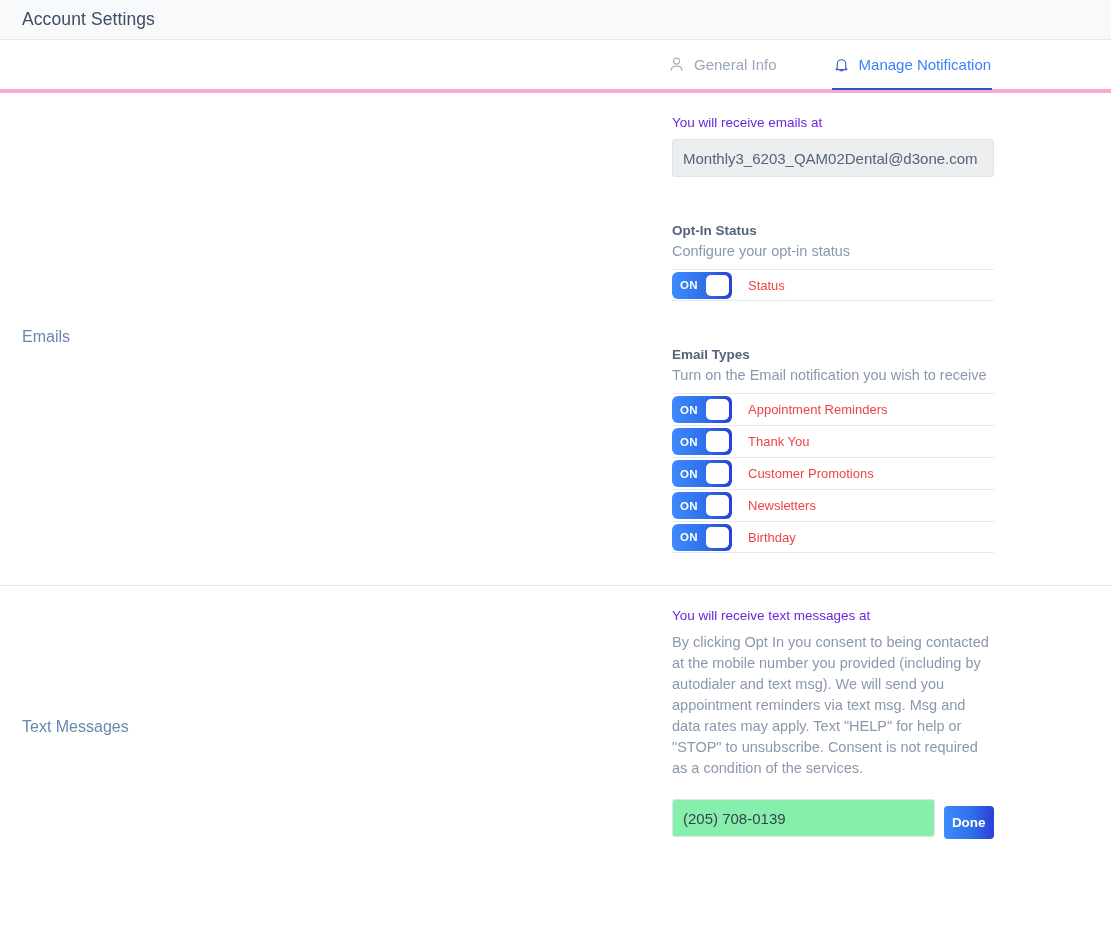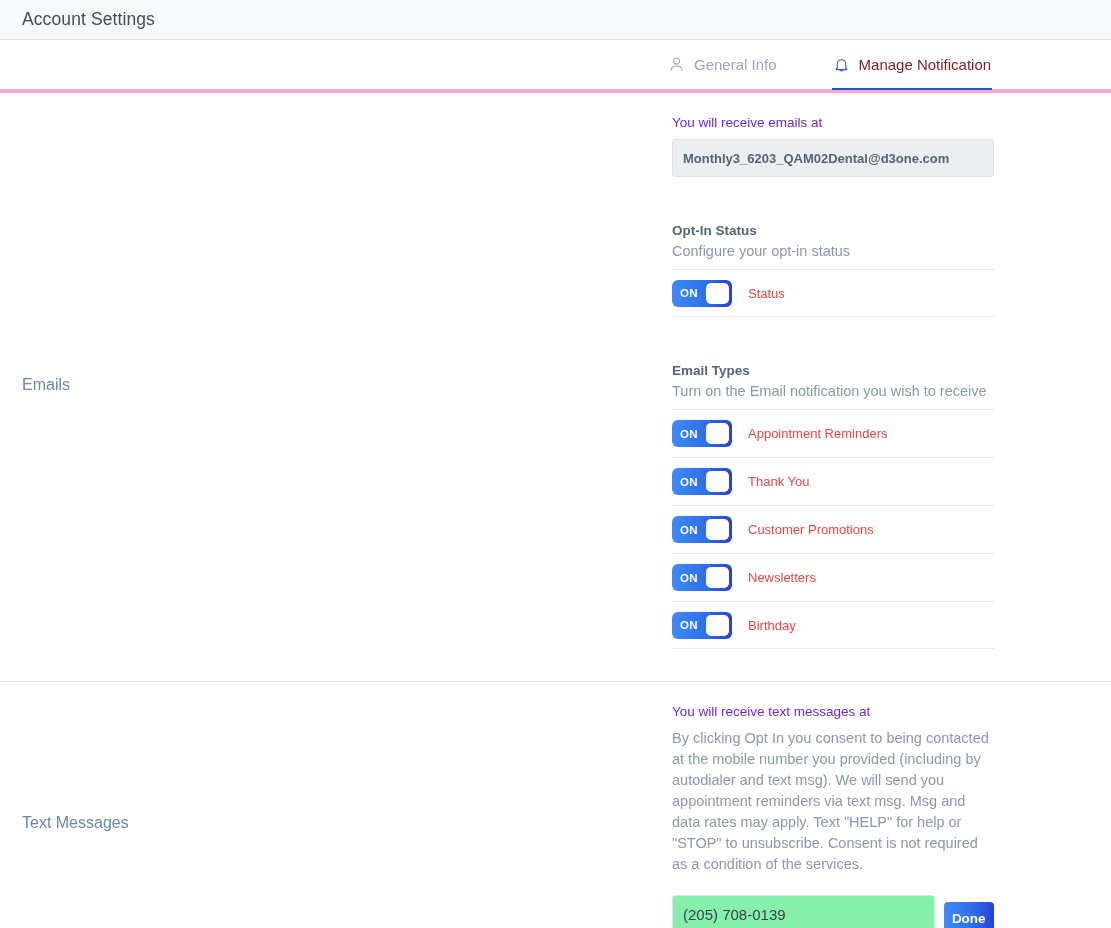--- a/index.html
+++ b/index.html
@@ -46,21 +46,21 @@
     gap: 9px;
     height: 100%;
     padding: 0 0 0 0;
     cursor: pointer;
     position: relative;
     font-size: 15px;
   }
   .tab + .tab { margin-left: 56px; }
   .tab-label { font-size: 15px; }
   .tab-inactive .tab-label { color: #9aa7b8; }
-  .tab-active  .tab-label { color: #7f1d1d; }
+  .tab-active  .tab-label { color: #3b82f6; }
   .tab-active::after {
     content: "";
     position: absolute;
     left: -1px; right: -1px; bottom: -1px;
     height: 2px;
     background: #2a51c5;
   }
   .tab-icon { display: flex; align-items: center; }
 
   
@@ -91,45 +91,44 @@
     margin-bottom: 9px;
   }
   .readonly-input {
     height: 38px;
     background: #eceef0;
     border: 1px solid #e0e3e7;
     border-radius: 3px;
     display: flex;
     align-items: center;
     padding: 0 10px;
-    font-size: 13px;
+    font-size: 15px;
     color: #55637a;
     white-space: nowrap;
     overflow: hidden;
-    font-weight: bold;
   }
 
   .group { margin-top: 46px; }
   .group-title {
     font-size: 13.5px;
     font-weight: bold;
     color: #55637a;
   }
   .group-sub {
     font-size: 14.5px;
     color: #8a98ac;
     margin-top: 5px;
     margin-bottom: 10px;
   }
 
   
   .toggle-row {
     display: flex;
     align-items: center;
-    height: 48px;
+    height: 32px;
     border-top: 1px solid #e6e9ee;
     gap: 16px;
   }
   .toggle-row:last-child { border-bottom: 1px solid #e6e9ee; }
   .toggle {
     width: 60px;
     height: 27px;
     border-radius: 6px;
     background: linear-gradient(to right, #3d8bfd 0%, #2f6fe8 55%, #2a3fd6 100%);
     display: flex;

